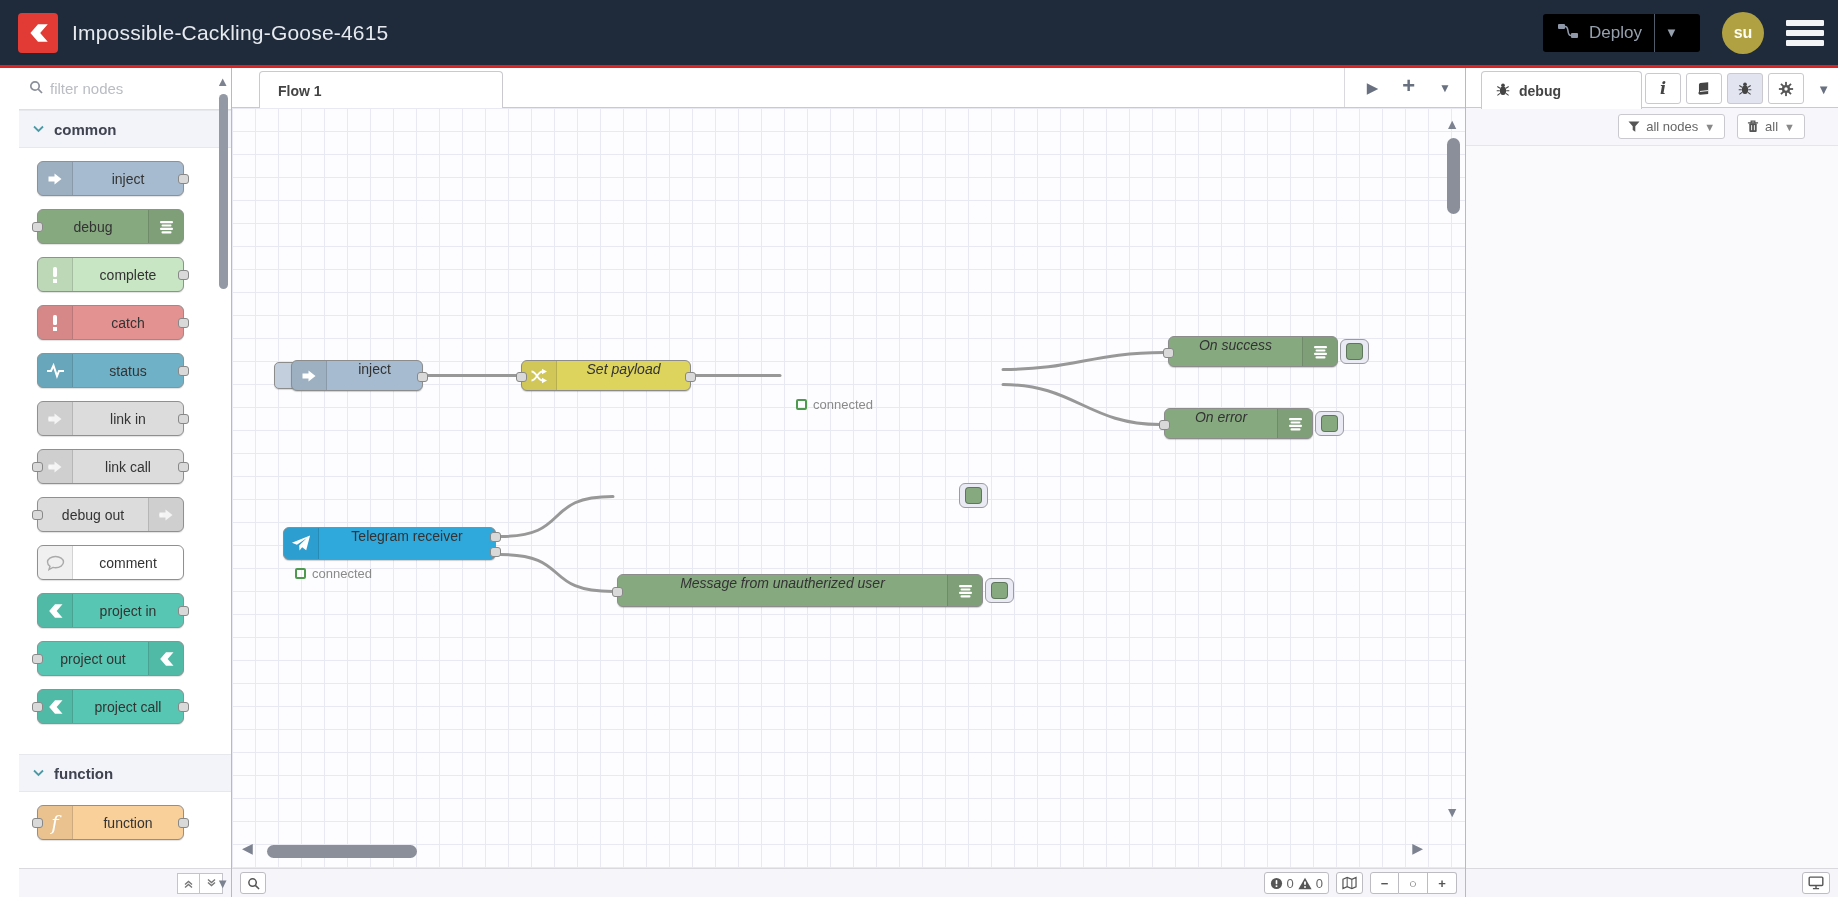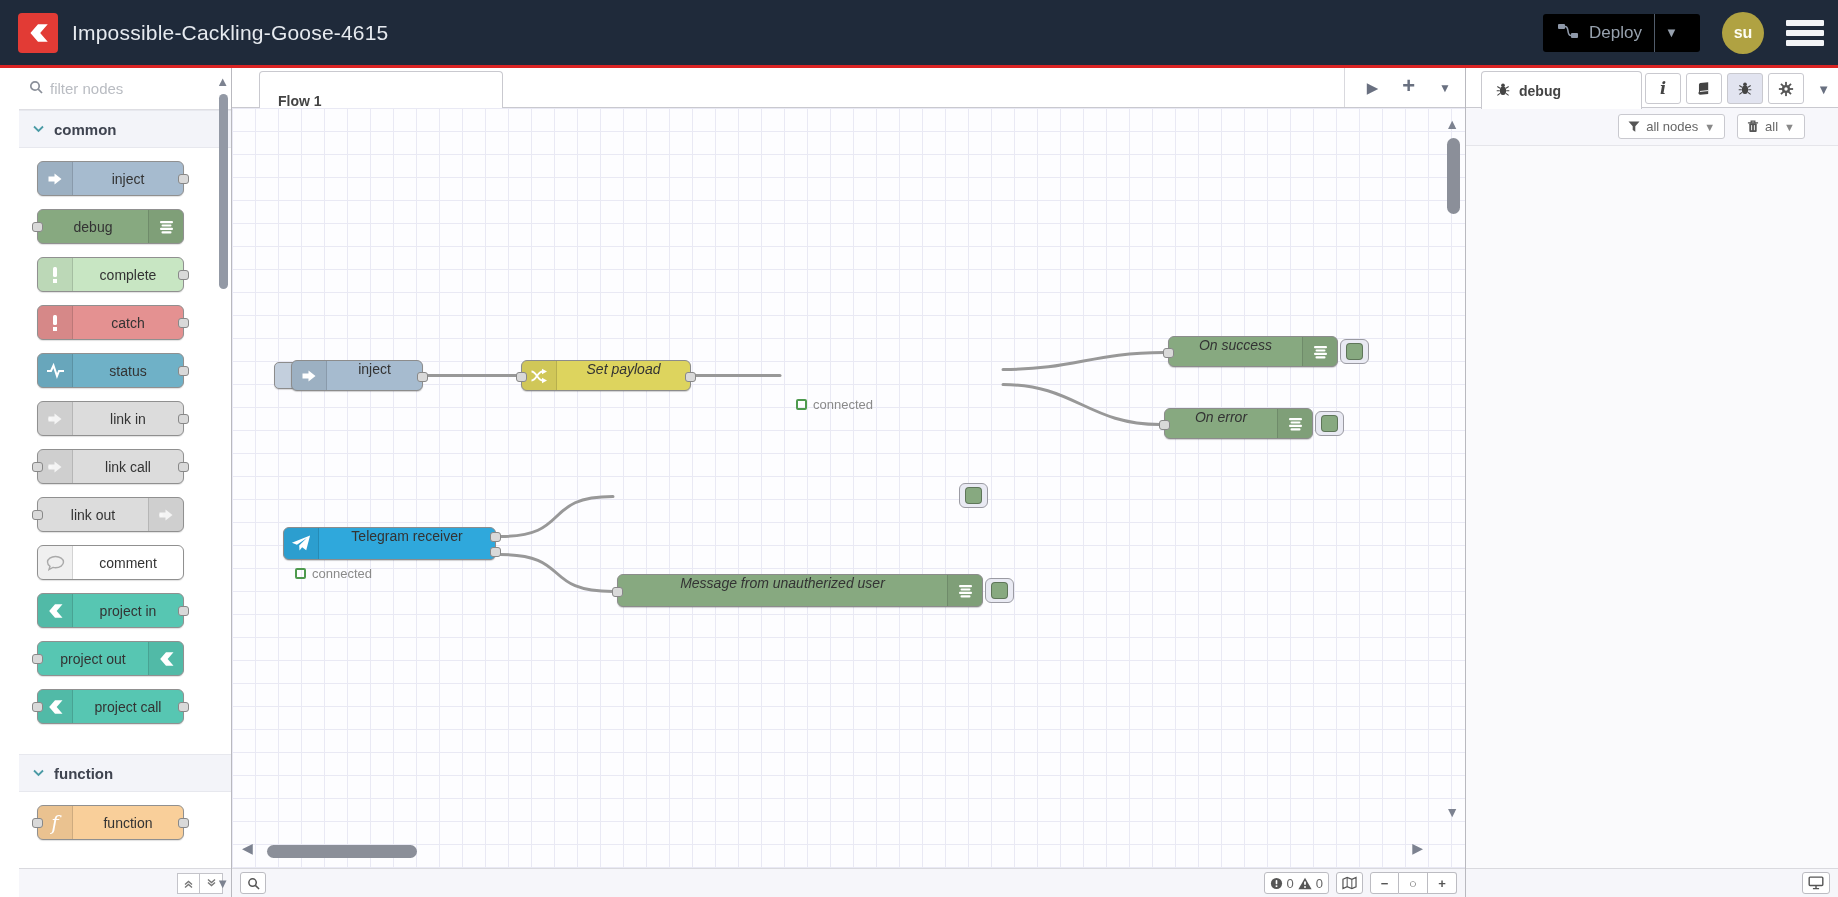--- a/index.html
+++ b/index.html
@@ -56,21 +56,21 @@
   .pane-footer { height:29px; flex:none; background:#f6f6fa; border-top:1px solid #d9d9de; display:flex; align-items:center; padding:0 8px; }
   .palette-footer-btns { margin-left:auto; display:flex; }
   .mini-btn { width:23px; height:21px; background:#fff; border:1px solid #c4c4ca; display:flex; align-items:center; justify-content:center; cursor:pointer; color:#666; }
   .mini-btn + .mini-btn { border-left:none; }
 
   
   .canvas-col { flex:1; display:flex; flex-direction:column; min-width:0; position:relative; }
   .tabbar { height:40px; flex:none; background:#fff; border-bottom:1px solid #c9c9cf; position:relative; display:flex; align-items:flex-end; }
   .flow-tab { position:absolute; left:27px; top:3px; width:244px; height:38px; background:#fff;
               border:1px solid #c9c9cf; border-bottom:none; border-radius:4px 4px 0 0;
-              display:flex; align-items:flex-end; padding-left:18px; font-size:14px; font-weight:bold; color:#444; cursor:pointer; }
+              display:flex; align-items:center; padding-left:18px; font-size:14px; font-weight:bold; color:#444; cursor:pointer; }
   .tab-tools { position:absolute; right:14px; top:0; height:39px; display:flex; align-items:center; gap:24px;
                border-left:1px solid #d9d9de; padding-left:22px; color:#697080; }
   .tab-tools .tbtn { cursor:pointer; font-size:15px; color:#697080; }
   .tab-tools .plus { font-size:22px; font-weight:bold; margin-top:-3px; }
   .canvas-body { flex:1; position:relative; overflow:hidden; background-color:#fdfdff;
       background-image:linear-gradient(#e9e9f4 1px, transparent 1px),linear-gradient(90deg,#e9e9f4 1px, transparent 1px);
       background-size:23px 23px; }
   .wires { position:absolute; inset:0; pointer-events:none; }
   .wires path { stroke:#989898; stroke-width:3; fill:none; stroke-linecap:round; pointer-events:stroke; cursor:pointer; }
 
@@ -249,21 +249,21 @@
               <span class="port in"></span>
               <span class="port out"></span>
             </div>
             <div class="palette-node" style="background: rgb(220, 220, 220);">
               <div class="pn-icon right">
                 <svg width="18" height="18" viewBox="0 0 18 18" opacity=".9">
                   <path d="M2.5 6.5h6v-3l7 5.5-7 5.5v-3h-6z" fill="#fff" fill-opacity=".85"></path>
                   <circle cx="4" cy="9" r="2" fill="#fff" fill-opacity=".6"></circle>
                 </svg>
               </div>
-              <span class="pn-label pad-right">link out</span>
+              <span class="pn-label pad-right">debug out</span>
               <span class="port in"></span>
             </div>
             <div class="palette-node" style="background: rgb(255, 255, 255);">
               <div class="pn-icon left">
                 <svg width="19" height="16" viewBox="0 0 19 16">
                   <path d="M9.5 1.5c4.4 0 8 2.5 8 5.6s-3.6 5.6-8 5.6c-.9 0-1.8-.1-2.6-.3L3 14.5l1-3.2c-1.6-1-2.5-2.5-2.5-4.2 0-3.1 3.6-5.6 8-5.6z" fill="none" stroke="#aaa" stroke-width="1.4"></path>
                 </svg>
               </div>
               <span class="pn-label pad-left">comment</span>
             </div>

